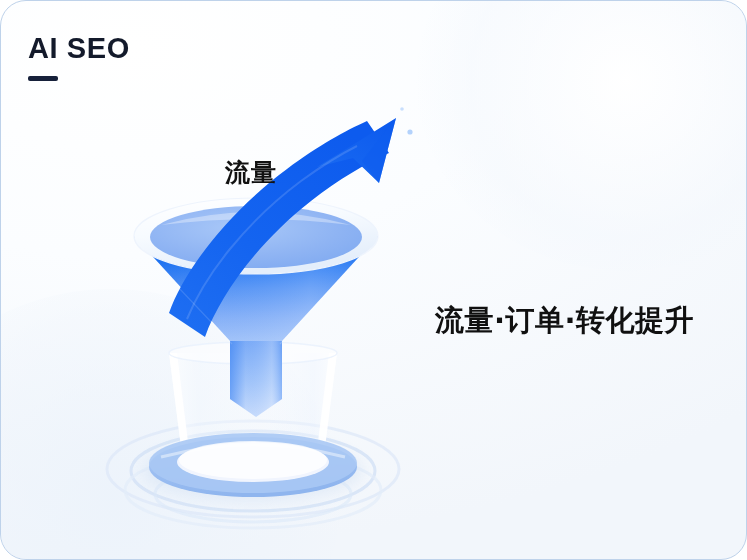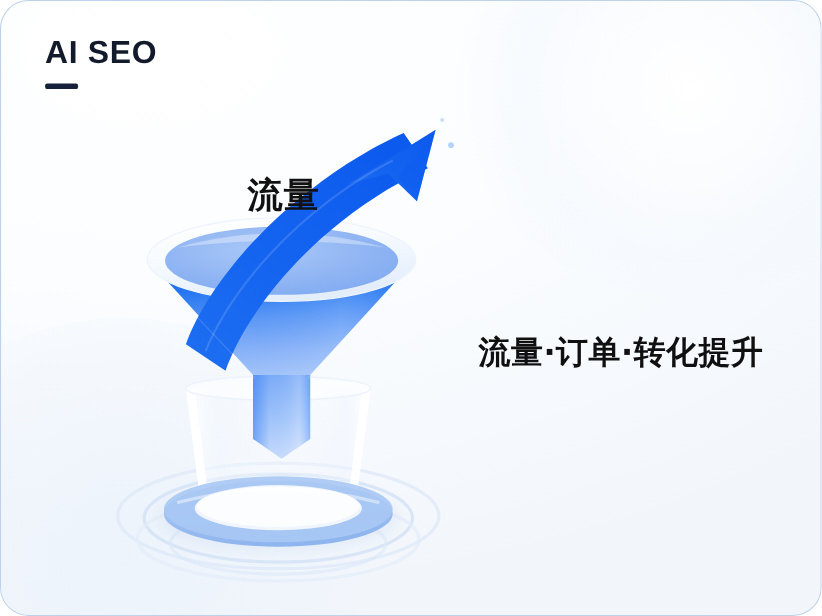--- a/index.html
+++ b/index.html
@@ -42,21 +42,21 @@
     left: -120px; bottom: -150px;
     width: 460px; height: 420px;
     border-radius: 50%;
     background: radial-gradient(circle at 50% 50%, rgba(236,243,251,0.9) 0%, rgba(238,244,251,0.35) 60%, rgba(238,244,251,0) 78%);
     pointer-events: none;
   }
 
   
   #header-block {
     position: absolute;
-    left: 40px;
+    left: 27px;
     top: 33px;
     text-align: center;
   }
   #page-title {
     font-size: 29px;
     font-weight: bold;
     letter-spacing: 0.6px;
     color: #131a2b;
     line-height: 1;
     white-space: nowrap;
@@ -95,21 +95,21 @@
   #funnel-svg {
     position: absolute;
     left: 0; top: 0;
     width: 747px;
     height: 560px;
   }
 
   
   .illus-label {
     position: absolute;
-    font-size: 32px;
+    font-size: 25px;
     font-weight: bold;
     color: #111111;
     letter-spacing: 1px;
     white-space: nowrap;
     font-family: Liberation Sans, sans-serif;
   }
   #label-traffic {
     left: 224px;
     top: 155px;
   }

